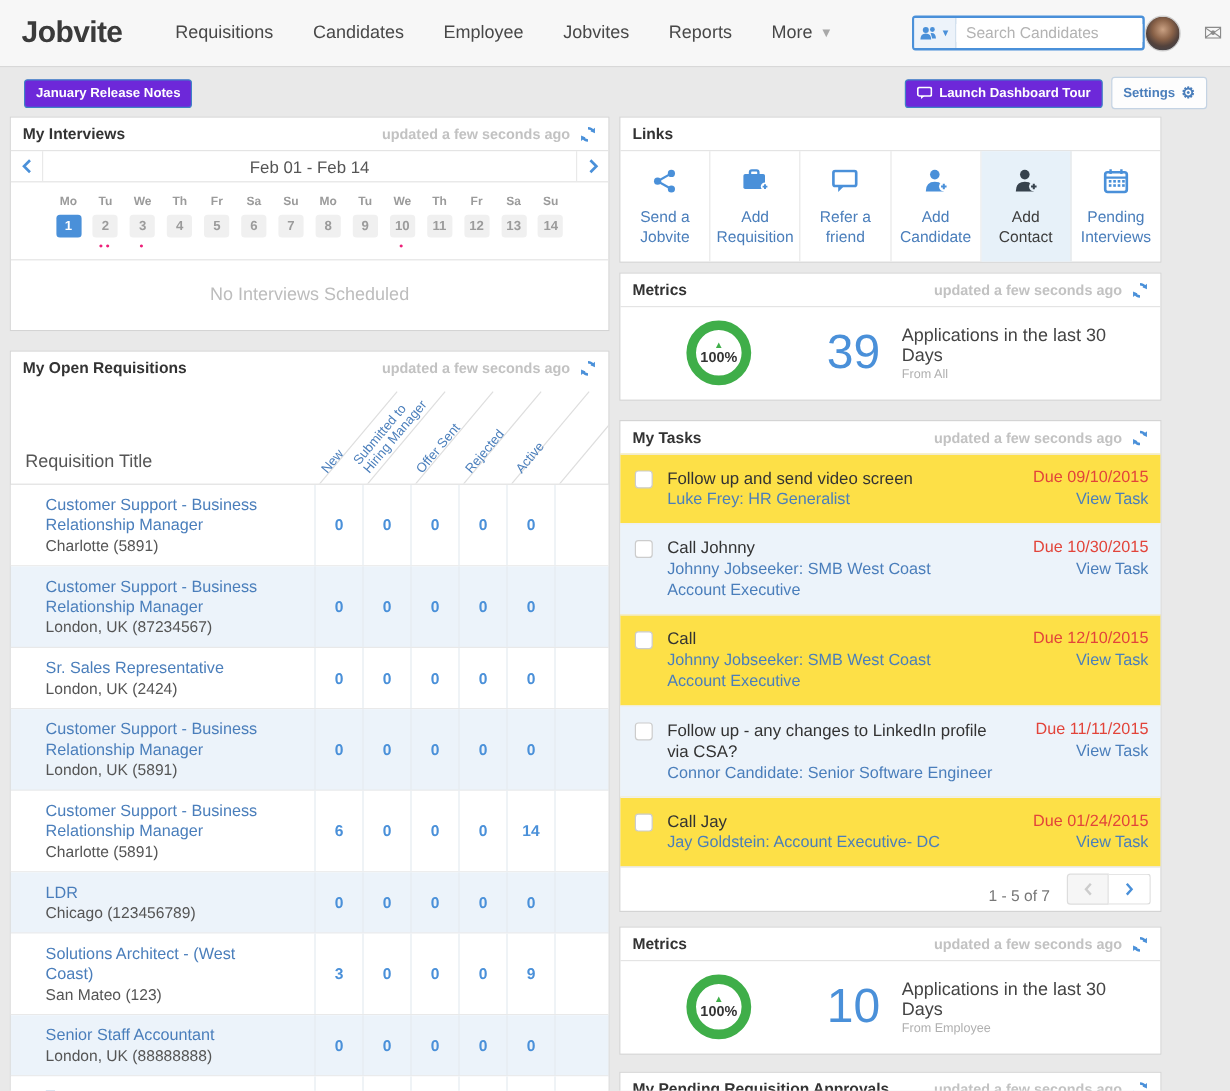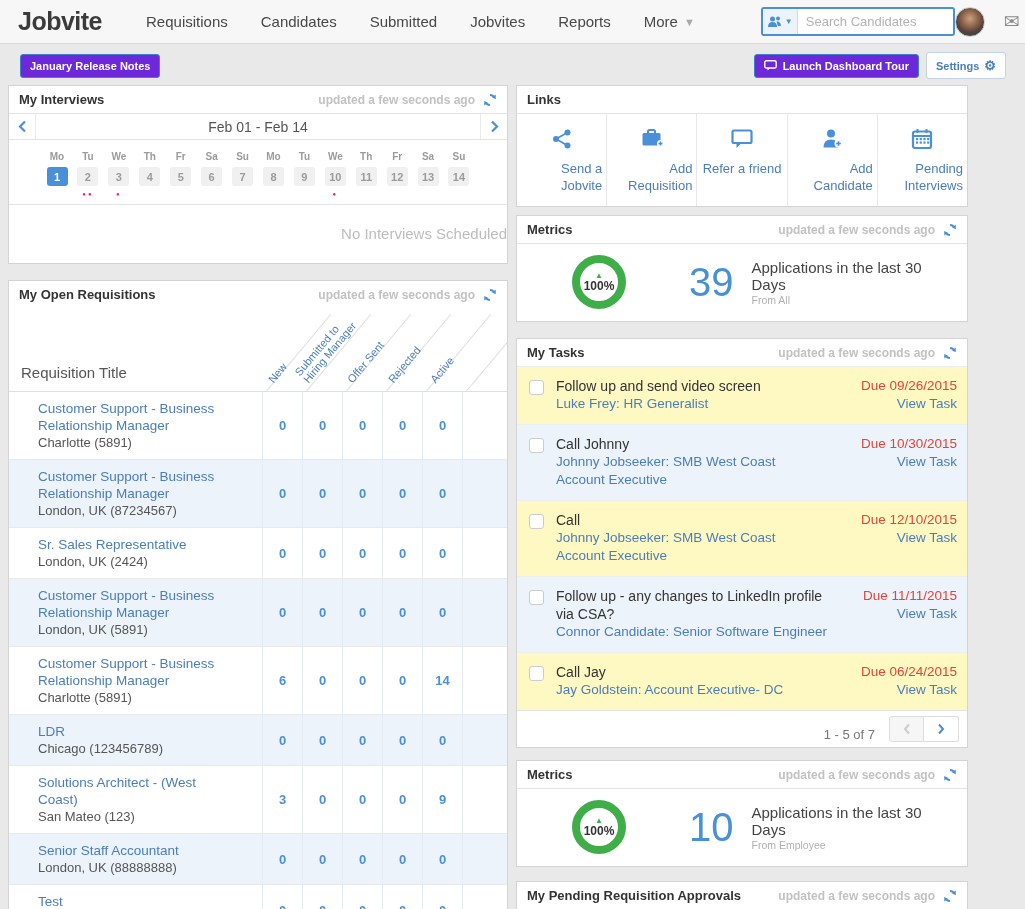--- a/index.html
+++ b/index.html
@@ -1,21 +1,21 @@
 <!DOCTYPE html>
 <html><head>
 <meta charset="utf-8">
 <style>
   * { margin:0; padding:0; box-sizing:border-box; }
   html,body { width:1025px; height:909px; overflow:hidden; }
   body { font-family:"Liberation Sans", sans-serif; background:#e9e9e9; color:#333; position:relative; }
   a { text-decoration:none; cursor:pointer; }
 
   
-  .topnav { height:44px; background:#f7f7f7; border-bottom:1px solid #d8d8d8; display:flex; align-items:center; padding:0 18px; }
+  .topnav { height:56px; background:#f7f7f7; border-bottom:1px solid #d8d8d8; display:flex; align-items:center; padding:0 18px; }
   .logo { font-size:25px; font-weight:bold; color:#3b3b3b; letter-spacing:-0.5px; margin-right:44px; }
   .navitems { display:flex; align-items:center; gap:33px; }
   .navitem { font-size:15px; color:#484848; cursor:pointer; }
   .more { display:flex; align-items:center; gap:6px; }
   .caret { color:#a9a9a9; font-size:11px; }
   .searchwrap { display:flex; align-items:center; margin-left:66px; border:2px solid #4a90d9; border-radius:3px; background:#fff; height:29px; width:194px; }
   .searchpre { width:35px; height:100%; background:#edf3fa; border-right:1px solid #cddcec; display:flex; align-items:center; justify-content:center; gap:2px; cursor:pointer; }
   .searchpre .caret { color:#4a90d9; font-size:8px; }
   .searchinput { border:0; outline:none; flex:1; min-width:0; font-size:13px; padding:0 8px; font-family:"Liberation Sans", sans-serif; color:#444; }
   .searchinput::placeholder { color:#b3b3b3; }
@@ -46,57 +46,57 @@
   .datechev { width:27px; display:flex; align-items:center; justify-content:center; cursor:pointer; }
   .datechev.l { border-right:1px solid #e9e9e9; }
   .datechev.r { border-left:1px solid #e9e9e9; }
   .daterange { flex:1; display:flex; align-items:center; justify-content:center; font-size:14px; color:#555; }
   .daysrow { display:flex; justify-content:space-between; padding:11px 36px 4px 36px; }
   .day { width:24px; display:flex; flex-direction:column; align-items:center; }
   .dow { font-size:10px; font-weight:bold; color:#9b9b9b; margin-bottom:5px; }
   .dnum { width:21px; height:19px; background:#f0f0f0; border-radius:3px; font-size:11px; font-weight:bold; color:#9b9b9b; display:flex; align-items:center; justify-content:center; cursor:pointer; }
   .dnum.sel { background:#4a90d9; color:#fff; }
   .ddots { height:14px; font-size:6px; letter-spacing:2px; color:#ed2079; padding-top:5px; }
-  .noint { border-top:1px solid #e4e4e4; text-align:right; color:#bdbdbd; font-size:15px; padding:20px 0 21px 0; }
+  .noint { border-top:1px solid #e4e4e4; text-align:center; color:#bdbdbd; font-size:15px; padding:20px 0 21px 0; }
 
   
   .rhead { position:relative; height:84px; overflow:hidden; border-bottom:1px solid #e0e0e0; }
   .rheadtitle { position:absolute; left:12px; bottom:10px; font-size:15px; color:#555; }
   .diag { position:absolute; bottom:-6px; width:1px; height:108px; background:#dedede; transform-origin:bottom center; transform:rotate(40deg); }
   .rcollab { position:absolute; bottom:6px; font-size:11px; color:#4a7ebb; transform-origin:0 100%; transform:rotate(-50deg); line-height:11px; white-space:nowrap; }
   .rcollab.wrap { white-space:normal; width:82px; }
   .rrow { display:flex; align-items:stretch; border-bottom:1px solid #e9e9e9; background:#fff; }
   .rrow:nth-child(even) { background:#ecf3fa; }
   .rtitle { flex:1; padding:8px 29px; min-width:0; }
   .rlink { color:#4a7ebb; font-size:13.5px; line-height:17px; display:block; }
   .rloc { color:#555; font-size:13px; line-height:17px; }
   .num { width:40px; flex:none; border-left:1px solid #e4ebf1; display:flex; align-items:center; justify-content:center; font-size:13px; font-weight:bold; color:#4a90d9; cursor:pointer; }
   .num.emptycol { width:45px; cursor:default; }
 
   
   .tiles { display:flex; border-top:1px solid #e4e4e4; }
-  .tile { flex:1; min-width:0; padding:13px 4px 12px 4px; display:flex; flex-direction:column; align-items:center; gap:9px; border-right:1px solid #e8e8e8; cursor:pointer; text-align:right; }
+  .tile { flex:1; min-width:0; padding:13px 4px 12px 4px; display:flex; flex-direction:column; align-items:center; gap:9px; border-right:1px solid #e8e8e8; cursor:pointer; text-align:center; }
   .tile:last-child { border-right:none; }
   .tile.active { background:#e7f1f9; }
   .tilelabel { font-size:13px; line-height:17px; color:#4a7ebb; }
   .tile.active .tilelabel { color:#3d3d3d; }
   .tileicon { height:24px; display:flex; align-items:center; justify-content:center; }
 
   
   .metricbody { display:flex; align-items:center; border-top:1px solid #e4e4e4; padding:11px 10px 12px 10px; }
   .ring { width:54px; height:54px; border:8px solid #3fae49; border-radius:50%; display:flex; flex-direction:column; align-items:center; justify-content:center; margin-left:45px; flex:none; }
   .ringup { color:#3fae49; font-size:8px; line-height:8px; }
   .ringpct { font-size:12px; font-weight:bold; color:#333; line-height:13px; }
   .metricval { font-size:40px; color:#4a90d9; margin-left:63px; flex:none; }
   .metrictext { margin-left:18px; }
   .metriclabel { font-size:15px; color:#444; }
   .metricsource { font-size:10.5px; color:#b0b0b0; margin-top:1px; }
 
   
-  .trow { display:flex; padding:10px 10px 11px 10px; border-top:1px solid #eee; background:#fef9c3; }
+  .trow { display:flex; padding:10px 10px 11px 10px; border-top:1px solid #eee; background:#fde047; }
   .trow:nth-child(even) { background:#ecf3fa; }
   .cb { width:15px; height:15px; border:1px solid #ccc; border-radius:3px; background:#fff; margin:3px 12px 0 2px; flex:none; cursor:pointer; }
   .tmid { flex:1; min-width:0; padding-right:10px; }
   .ttitle { font-size:14px; color:#333; line-height:18px; }
   .tlink { display:block; color:#4a7ebb; font-size:13.5px; line-height:18px; }
   .tright { flex:none; width:120px; text-align:right; }
   .tdue { color:#e2443a; font-size:13.5px; line-height:18px; white-space:nowrap; }
   .tview { display:block; color:#4a7ebb; font-size:13.5px; line-height:18px; }
   .pagbar { display:flex; align-items:flex-end; justify-content:flex-end; gap:14px; padding:5px 8px 5px 8px; border-top:1px solid #e3e3e3; }
   .pagrange { font-size:13px; color:#777; }
@@ -106,21 +106,21 @@
   .pagbtn.next { border-left:none; border-radius:0 3px 3px 0; }
 </style>
 </head>
 <body>
 
 <div class="topnav">
   <div class="logo">Jobvite</div>
   <div class="navitems">
     <span class="navitem">Requisitions</span>
     <span class="navitem">Candidates</span>
-    <span class="navitem">Submitted</span>
+    <span class="navitem">Employee</span>
     <span class="navitem">Jobvites</span>
     <span class="navitem">Reports</span>
     <span class="navitem more">
       <span>More</span>
       <span class="caret">▼</span>
     </span>
   </div>
   <div class="searchwrap">
     <div class="searchpre">
       <svg width="16" height="12" viewBox="0 0 16 12">
@@ -446,20 +446,31 @@
           <span class="tileicon">
             <svg width="22" height="22" viewBox="0 0 22 22">
                 <circle cx="10" cy="5.5" r="4" fill="#4a90d9"></circle>
                 <path d="M2.5 19.5 q0-8 7.5-8 q7.5 0 7.5 8 z" fill="#4a90d9"></path>
                 <rect x="13.5" y="11.5" width="8" height="8" rx="4" fill="#fff"></rect>
                 <path d="M17.5 13.2 v4.6 M15.2 15.5 h4.6" stroke="#4a90d9" stroke-width="1.7"></path>
               </svg>
           </span>
           <span class="tilelabel">Add Candidate</span>
         </div>
+        <div class="tile active">
+          <span class="tileicon">
+            <svg width="22" height="22" viewBox="0 0 22 22">
+                <circle cx="10" cy="5.5" r="4" fill="#37424d"></circle>
+                <path d="M2.5 19.5 q0-8 7.5-8 q7.5 0 7.5 8 z" fill="#37424d"></path>
+                <rect x="13.5" y="11.5" width="8" height="8" rx="4" fill="#e7f1f9"></rect>
+                <path d="M17.5 13.2 v4.6 M15.2 15.5 h4.6" stroke="#37424d" stroke-width="1.7"></path>
+              </svg>
+          </span>
+          <span class="tilelabel">Add Contact</span>
+        </div>
         <div class="tile">
           <span class="tileicon">
             <svg width="22" height="22" viewBox="0 0 22 22">
                 <rect x="2" y="3.5" width="18" height="16.5" rx="2" fill="none" stroke="#4a90d9" stroke-width="2.2"></rect>
                 <line x1="6.5" y1="1" x2="6.5" y2="5" stroke="#4a90d9" stroke-width="2"></line>
                 <line x1="15.5" y1="1" x2="15.5" y2="5" stroke="#4a90d9" stroke-width="2"></line>
                 <line x1="2" y1="8" x2="20" y2="8" stroke="#4a90d9" stroke-width="2"></line>
                 <g fill="#4a90d9">
                   <rect x="5" y="10" width="2.2" height="2.2"></rect>
                   <rect x="8.7" y="10" width="2.2" height="2.2"></rect>
@@ -513,21 +524,21 @@
         </svg>
       </div>
       <div>
         <div class="trow">
           <span class="cb"></span>
           <div class="tmid">
               <div class="ttitle">Follow up and send video screen</div>
               <a class="tlink">Luke Frey: HR Generalist</a>
             </div>
           <div class="tright">
-              <div class="tdue">Due 09/26/2015</div>
+              <div class="tdue">Due 09/10/2015</div>
               <a class="tview">View Task</a>
             </div>
         </div>
         <div class="trow">
           <span class="cb"></span>
           <div class="tmid">
               <div class="ttitle">Call Johnny</div>
               <a class="tlink">Johnny Jobseeker: SMB West Coast Account Executive</a>
             </div>
           <div class="tright">
@@ -557,21 +568,21 @@
               <a class="tview">View Task</a>
             </div>
         </div>
         <div class="trow">
           <span class="cb"></span>
           <div class="tmid">
               <div class="ttitle">Call Jay</div>
               <a class="tlink">Jay Goldstein: Account Executive- DC</a>
             </div>
           <div class="tright">
-              <div class="tdue">Due 06/24/2015</div>
+              <div class="tdue">Due 01/24/2015</div>
               <a class="tview">View Task</a>
             </div>
         </div>
       </div>
       <div class="pagbar">
         <span class="pagrange">1 - 5 of 7</span>
         <div class="pagbtns">
           <div class="pagbtn prev">
               <svg width="8" height="12" viewBox="0 0 8 12">
                 <polyline points="6,1.5 2,6 6,10.5" fill="none" stroke="#cccccc" stroke-width="2"></polyline>

